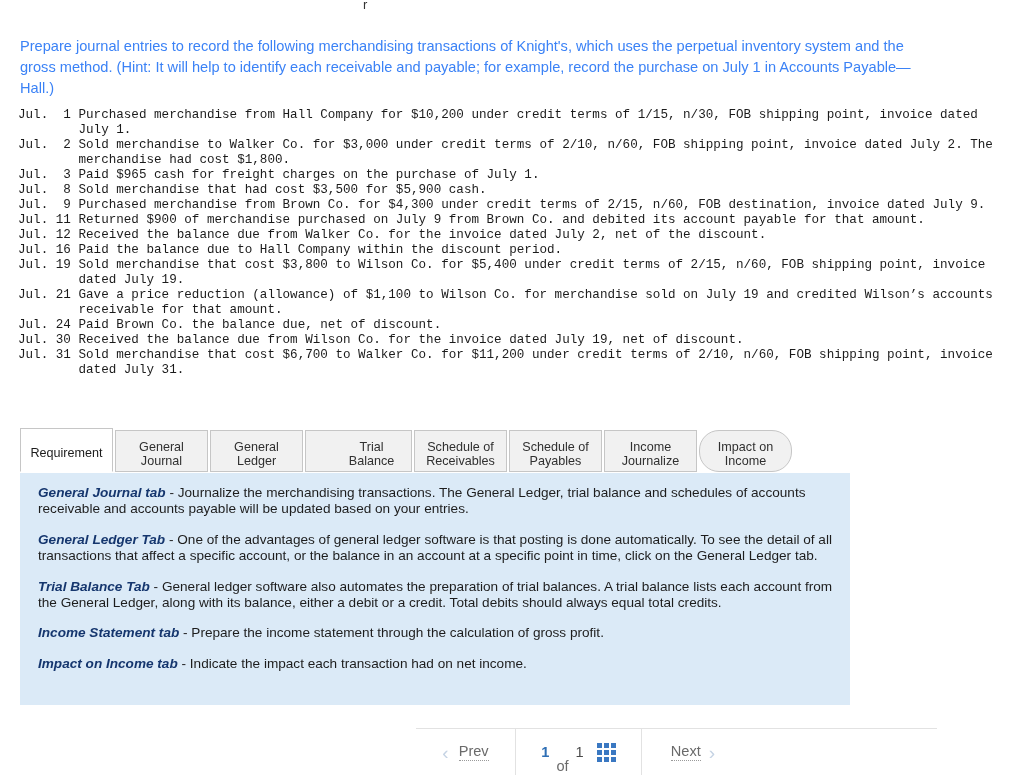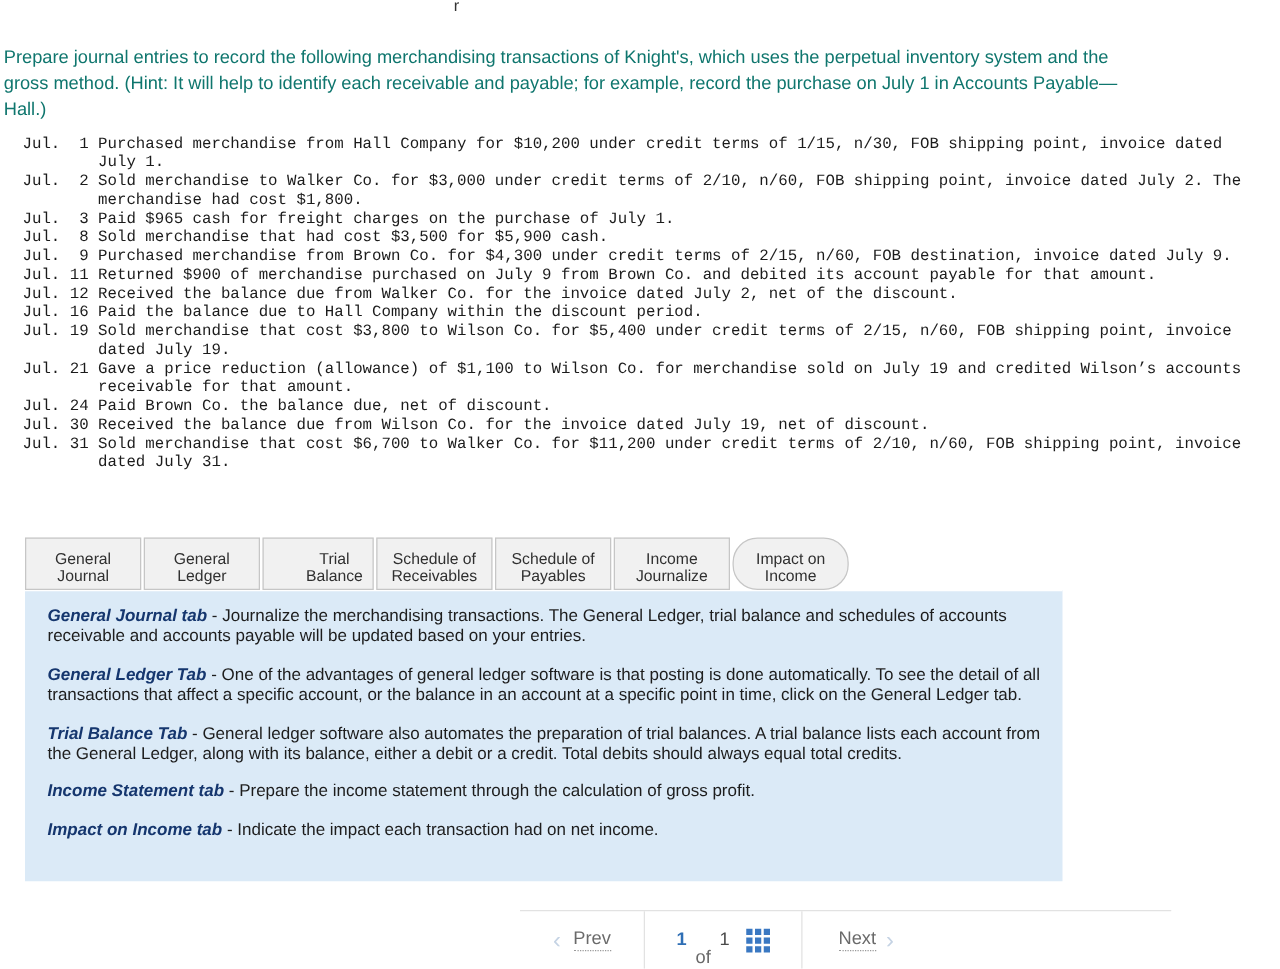--- a/index.html
+++ b/index.html
@@ -27,25 +27,25 @@
     font-family: "Liberation Sans", sans-serif;
     font-size: 13px;
     line-height: 9px;
     color: #333333;
   }
 
   
   .intro {
     position: absolute;
     top: 36px;
-    left: 3px;
+    left: 20px;
     width: 917px;
     font-size: 14.6px;
     line-height: 21px;
-    color: #0f766e;
+    color: #3b82f6;
     font-family: "Liberation Sans", sans-serif;
   }
 
   
   .txn-block {
     position: absolute;
     top: 108px;
     left: 18px;
     width: 930px;
     font-family: "Liberation Mono", "DejaVu Sans Mono", monospace;
@@ -87,21 +87,21 @@
   .tab.active {
     background: #ffffff;
     border-bottom: 1px solid #ffffff;
     color: #1b1b1b;
     z-index: 3;
     height: 44px;
   }
   .tab-w-req  { width: 93px; }
   .tab-w-gj   { width: 93px; }
   .tab-w-gl   { width: 93px; }
-  .tab-w-tb   { width: 89px; padding-left: 36px; }
+  .tab-w-tb   { width: 107px; padding-left: 36px; }
   .tab-w-sr   { width: 93px; }
   .tab-w-sp   { width: 93px; }
   .tab-w-is   { width: 93px; }
   .tab-w-ii   { width: 93px; border-radius: 20px; }
 
   
   .tab-panel {
     position: absolute;
     top: 472px;
     left: 20px;
@@ -206,20 +206,25 @@
 <div class="intro">Prepare journal entries to record the following merchandising transactions of Knight's, which uses the perpetual inventory system and the gross method. (Hint: It will help to identify each receivable and payable; for example, record the purchase on July 1 in Accounts Payable—Hall.)</div>
 
 <div class="txn-block"><span class="txn-row">Jul.  1 Purchased merchandise from Hall Company for $10,200 under credit terms of 1/15, n/30, FOB shipping point, invoice dated
         July 1.</span><span class="txn-row">Jul.  2 Sold merchandise to Walker Co. for $3,000 under credit terms of 2/10, n/60, FOB shipping point, invoice dated July 2. The
         merchandise had cost $1,800.</span><span class="txn-row">Jul.  3 Paid $965 cash for freight charges on the purchase of July 1.</span><span class="txn-row">Jul.  8 Sold merchandise that had cost $3,500 for $5,900 cash.</span><span class="txn-row">Jul.  9 Purchased merchandise from Brown Co. for $4,300 under credit terms of 2/15, n/60, FOB destination, invoice dated July 9.</span><span class="txn-row">Jul. 11 Returned $900 of merchandise purchased on July 9 from Brown Co. and debited its account payable for that amount.</span><span class="txn-row">Jul. 12 Received the balance due from Walker Co. for the invoice dated July 2, net of the discount.</span><span class="txn-row">Jul. 16 Paid the balance due to Hall Company within the discount period.</span><span class="txn-row">Jul. 19 Sold merchandise that cost $3,800 to Wilson Co. for $5,400 under credit terms of 2/15, n/60, FOB shipping point, invoice
         dated July 19.</span><span class="txn-row">Jul. 21 Gave a price reduction (allowance) of $1,100 to Wilson Co. for merchandise sold on July 19 and credited Wilson’s accounts
         receivable for that amount.</span><span class="txn-row">Jul. 24 Paid Brown Co. the balance due, net of discount.</span><span class="txn-row">Jul. 30 Received the balance due from Wilson Co. for the invoice dated July 19, net of discount.</span><span class="txn-row">Jul. 31 Sold merchandise that cost $6,700 to Walker Co. for $11,200 under credit terms of 2/10, n/60, FOB shipping point, invoice
         dated July 31.</span></div>
 
 <div class="tabs">
+    <div class="tab tab-w-req active">
+      <div>
+        <span>Requirement</span>
+      </div>
+    </div>
     <div class="tab tab-w-gj">
       <div>
         <span>General</span>
         <span>Journal</span>
       </div>
     </div>
     <div class="tab tab-w-gl">
       <div>
         <span>General</span>
         <span>Ledger</span>

